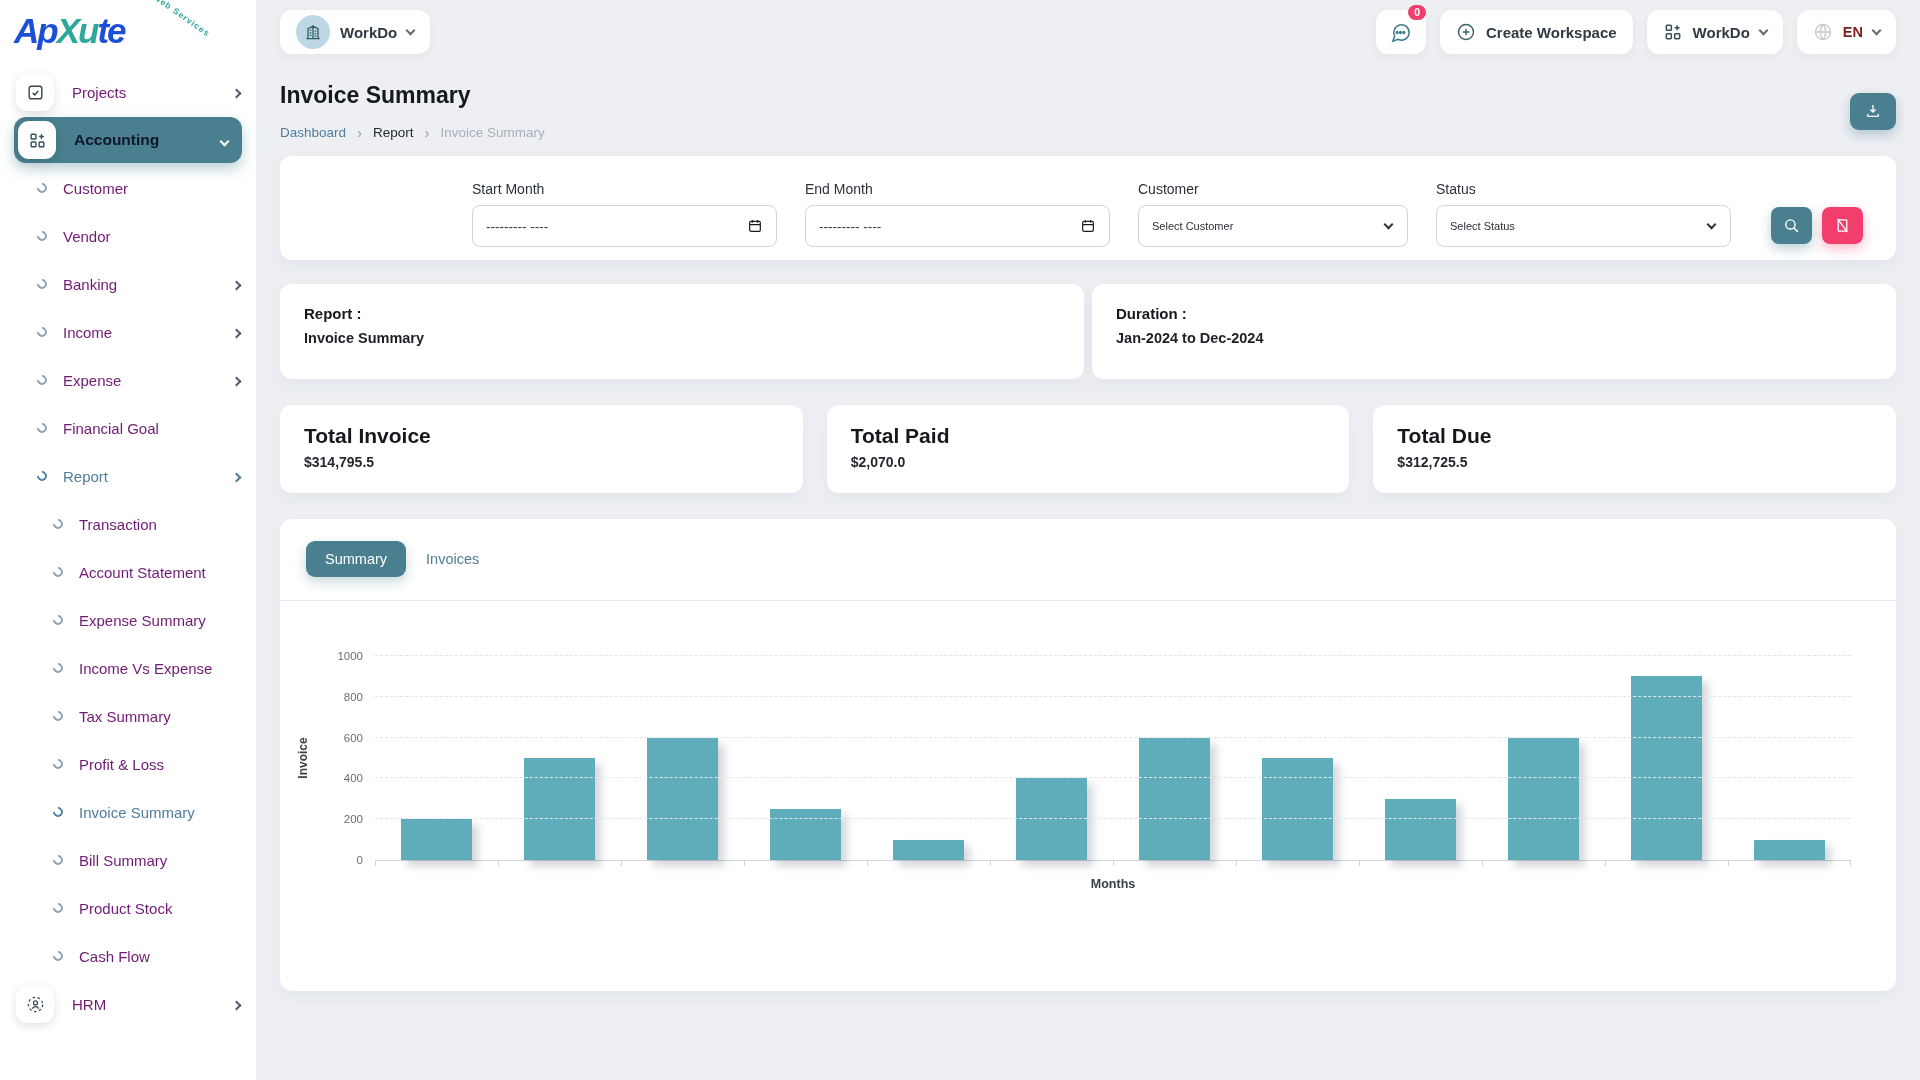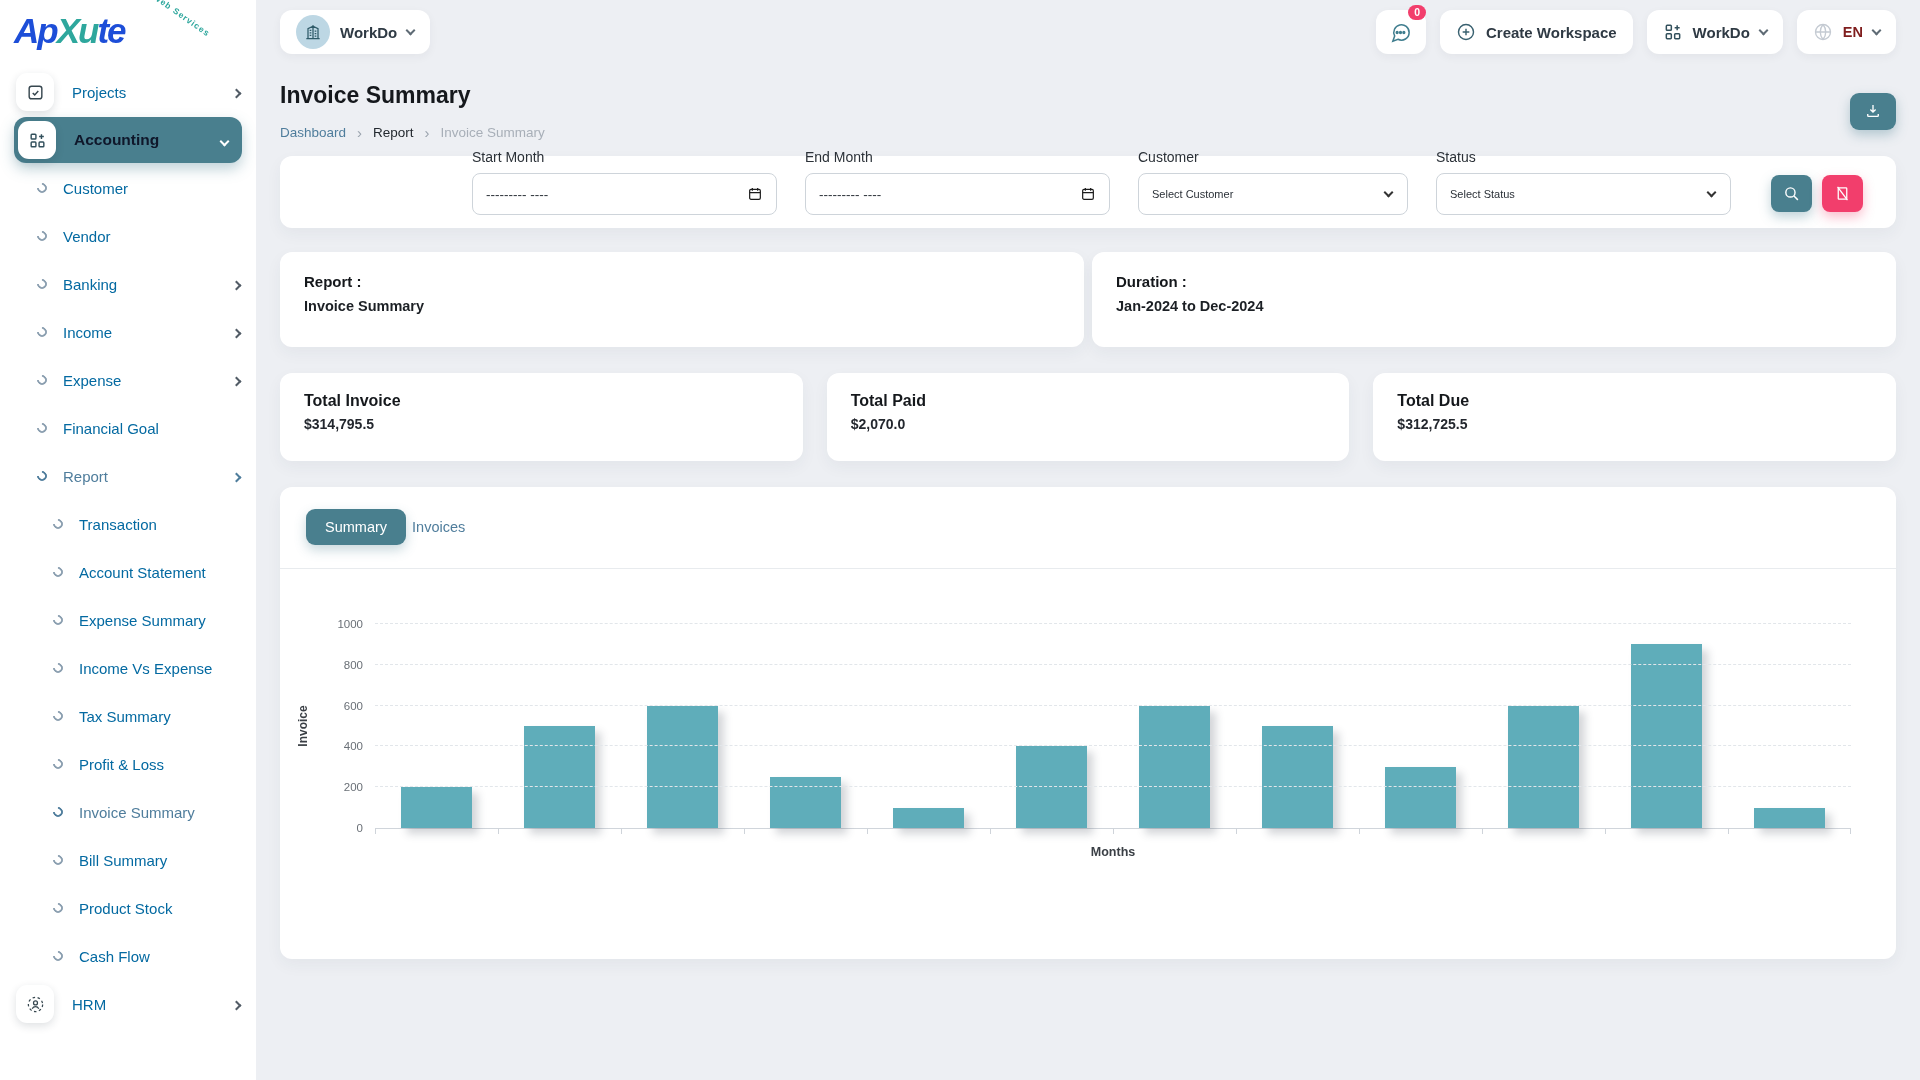--- a/index.html
+++ b/index.html
@@ -8,21 +8,21 @@
 
   
   .sidebar { position:fixed; left:0; top:0; width:256px; height:1080px; background:#fff; overflow:hidden; z-index:5; }
   .logo { position:relative; height:62px; padding:10px 0 0 14px; font-weight:800; font-size:35px; letter-spacing:-2px; line-height:1.2; font-style:italic; }
   .lg-dark { color:#1d4ed8; }
   .lg-teal { color:#2ea79d; }
   .tagline { position:absolute; top:10px; left:148px; font-size:8.5px; font-weight:700; font-style:normal; letter-spacing:1px; color:#2ea79d; transform:rotate(35deg); }
   .menu { padding-top:6px; }
   .side-item { display:flex; align-items:center; height:48px; padding:0 16px 0 16px; cursor:pointer; }
   .side-item .icon-box { width:38px; height:38px; background:#fff; border-radius:11px; box-shadow:0 3px 9px rgba(30,45,60,.14); display:flex; align-items:center; justify-content:center; color:#37474f; flex:0 0 auto; }
-  .side-item .side-label { margin-left:18px; font-size:15px; color:#0369a1; }
+  .side-item .side-label { margin-left:18px; font-size:15px; color:#701a75; }
   .side-item .chev-wrap { margin-left:auto; color:#525c66; }
   .side-item.top.active-pill { background:#497f8e; margin:1px 14px; border-radius:12px; height:46px; padding:0 14px 0 4px; box-shadow:0 6px 14px rgba(73,127,142,.35); }
   .side-item.top.active-pill .side-label { color:#0f172a; font-weight:700; font-size:15.5px; }
   .side-item.top.active-pill .chev-wrap { color:#fff; }
   .side-item.sub { padding-left:37px; }
   .side-item.sub2 { padding-left:53px; }
   .side-item.sub .side-label, .side-item.sub2 .side-label { margin-left:16px; font-size:15px; }
   .ring { width:10px; height:10px; border:2px solid #8b9fb0; border-top-color:transparent; border-radius:50%; transform:rotate(-45deg); flex:0 0 auto; }
   .side-item.active-link .side-label { color:#4f7d9c; font-weight:500; }
   .side-item.active-link .ring { border-color:#4f7d9c; border-top-color:transparent; }
@@ -49,44 +49,44 @@
   .page-title { font-size:23px; font-weight:700; color:#15181c; }
   .breadcrumb { display:flex; align-items:center; margin-top:16px; font-size:13.5px; }
   .bc-link { color:#4f7d9c; cursor:pointer; }
   .bc-mid { color:#23292f; cursor:pointer; }
   .bc-cur { color:#a8afb8; }
   .bc-sep { color:#9aa3ad; margin:0 11px; font-size:15px; line-height:1; }
   .dl-btn { margin-left:auto; width:46px; height:37px; background:#497f8e; border:none; border-radius:9px; display:flex; align-items:center; justify-content:center; cursor:pointer; box-shadow:0 5px 12px rgba(73,127,142,.35); }
 
   .card { background:#fff; border-radius:12px; box-shadow:0 6px 16px rgba(40,50,70,.05); }
 
-  .filter-card { margin-top:16px; height:72px; display:flex; align-items:flex-end; padding:0 24px 13px 192px; gap:28px; }
+  .filter-card { margin-top:16px; height:104px; display:flex; align-items:flex-end; padding:0 24px 13px 192px; gap:28px; }
   .field { display:flex; flex-direction:column; }
   .field-label { font-size:14px; font-weight:500; color:#2b3138; margin-bottom:8px; }
   .minput, .select { height:42px; border:1px solid #ced4da; border-radius:8px; background:#fff; display:flex; align-items:center; justify-content:space-between; padding:0 13px; font-size:13.5px; color:#2b3138; cursor:pointer; }
   .w305 { width:305px; } .w270 { width:270px; } .w295 { width:295px; }
   .select span.val { font-size:11px; }
   .select .chev { color:#333; margin-right:2px; }
   .filter-btns { display:flex; gap:10px; margin-left:12px; margin-bottom:3px; }
   .sq-btn { width:41px; height:37px; border:none; border-radius:8px; display:flex; align-items:center; justify-content:center; cursor:pointer; }
   .sq-btn.search { background:#497f8e; box-shadow:0 5px 12px rgba(73,127,142,.35); }
   .sq-btn.reset { background:#f23e6c; box-shadow:0 5px 12px rgba(242,62,108,.35); }
 
   .info-row { display:flex; gap:8px; margin-top:24px; }
   .info-card { flex:1; height:95px; padding:21px 24px; }
   .info-label { font-size:15px; font-weight:700; color:#15181c; }
   .info-value { font-size:14.5px; font-weight:600; color:#1c2025; margin-top:8px; }
 
   .totals-row { display:flex; gap:24px; margin-top:26px; }
   .total-card { flex:1; height:88px; padding:19px 24px; }
-  .total-label { font-size:16px; font-weight:700; color:#15181c; }
+  .total-label { font-size:21px; font-weight:700; color:#15181c; }
   .total-value { font-size:14px; font-weight:600; color:#23272e; margin-top:6px; }
 
   .chart-card { margin-top:26px; height:472px; }
-  .tabs-row { display:flex; align-items:center; padding:22px 26px 23px 26px; }
+  .tabs-row { display:flex; align-items:center; gap:14px; padding:22px 26px 23px 26px; }
   .tab { font-size:14.5px; cursor:pointer; }
   .tab.active { background:#497f8e; color:#fff; padding:10px 19px; border-radius:9px; font-weight:500; box-shadow:0 5px 12px rgba(73,127,142,.3); }
   .tab.plain { color:#4f7d9c; padding:10px 6px; }
   .tabs-sep { border-bottom:1px solid #e8ebee; }
 
   .chart-wrap { position:relative; margin:55px 45px 0 95px; }
   .plot { position:relative; height:205px; border-bottom:1px solid #d0d5db; }
   .gridline { position:absolute; left:0; right:0; border-top:1px dashed #e2e6ea; }
   .ytick { position:absolute; right:calc(100% + 12px); transform:translateY(50%); font-size:11.5px; color:#6a7077; white-space:nowrap; }
   .ylabel { position:absolute; left:-72px; top:50%; transform:translate(-50%,-50%) rotate(-90deg); transform-origin:center; font-size:12px; font-weight:700; color:#3a3f45; }

